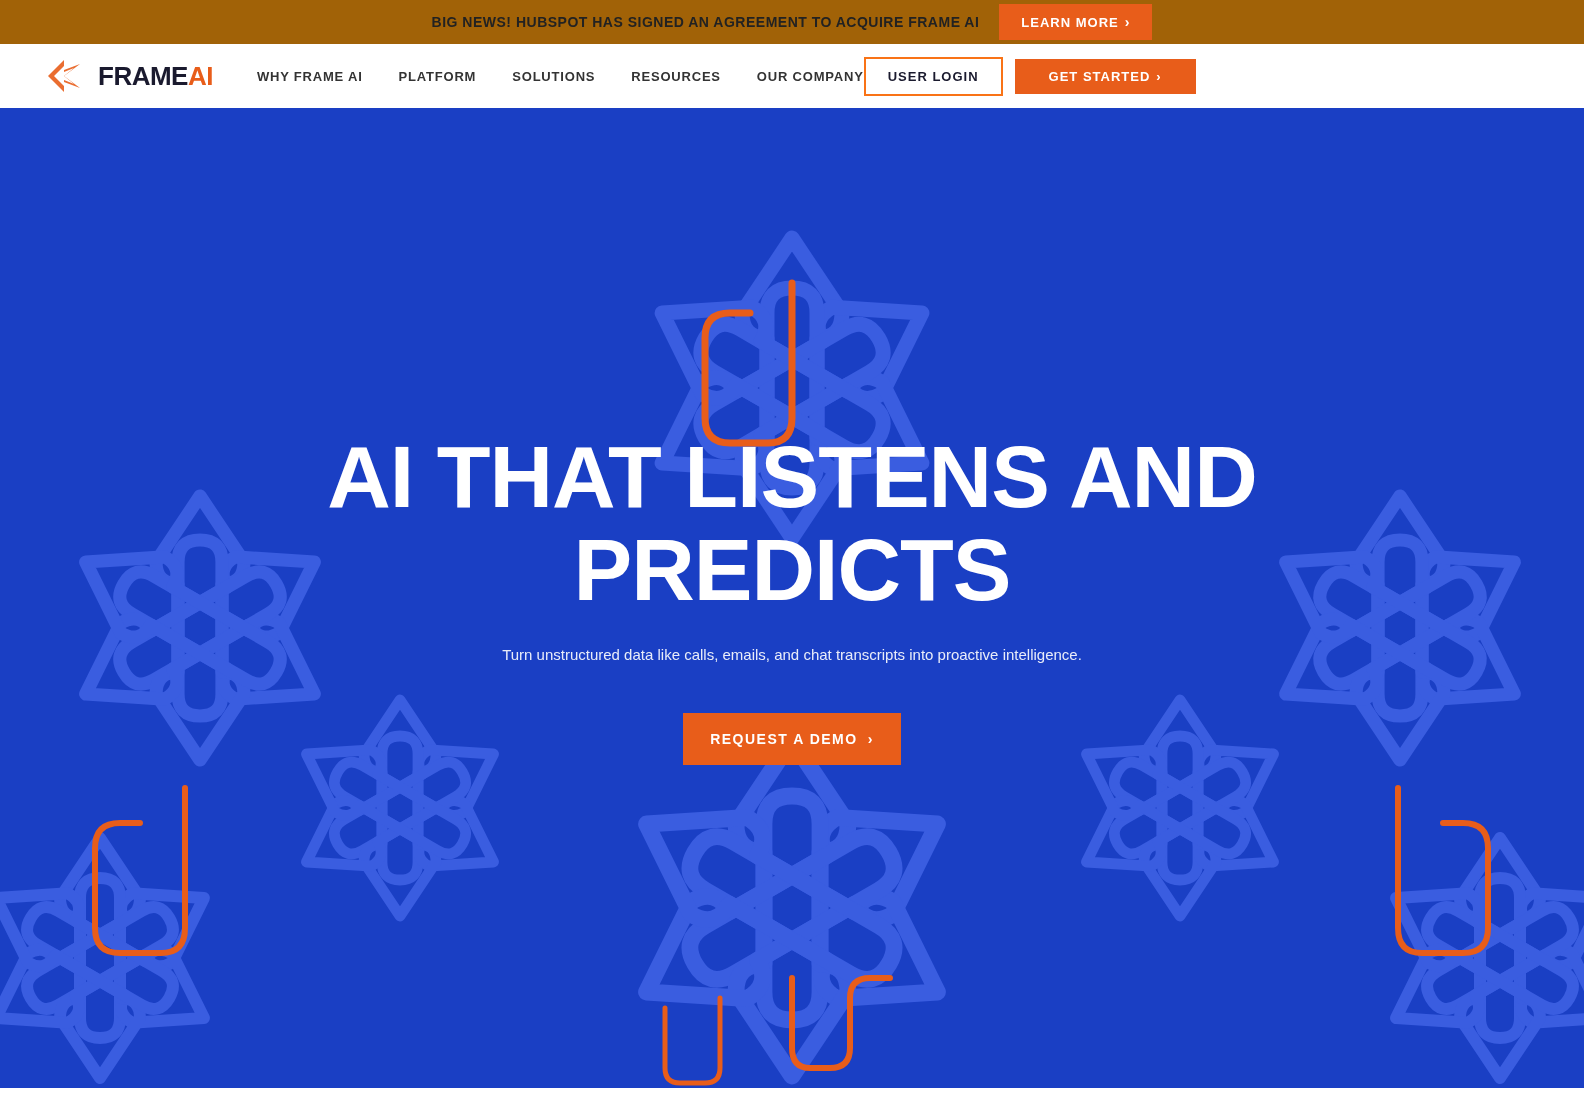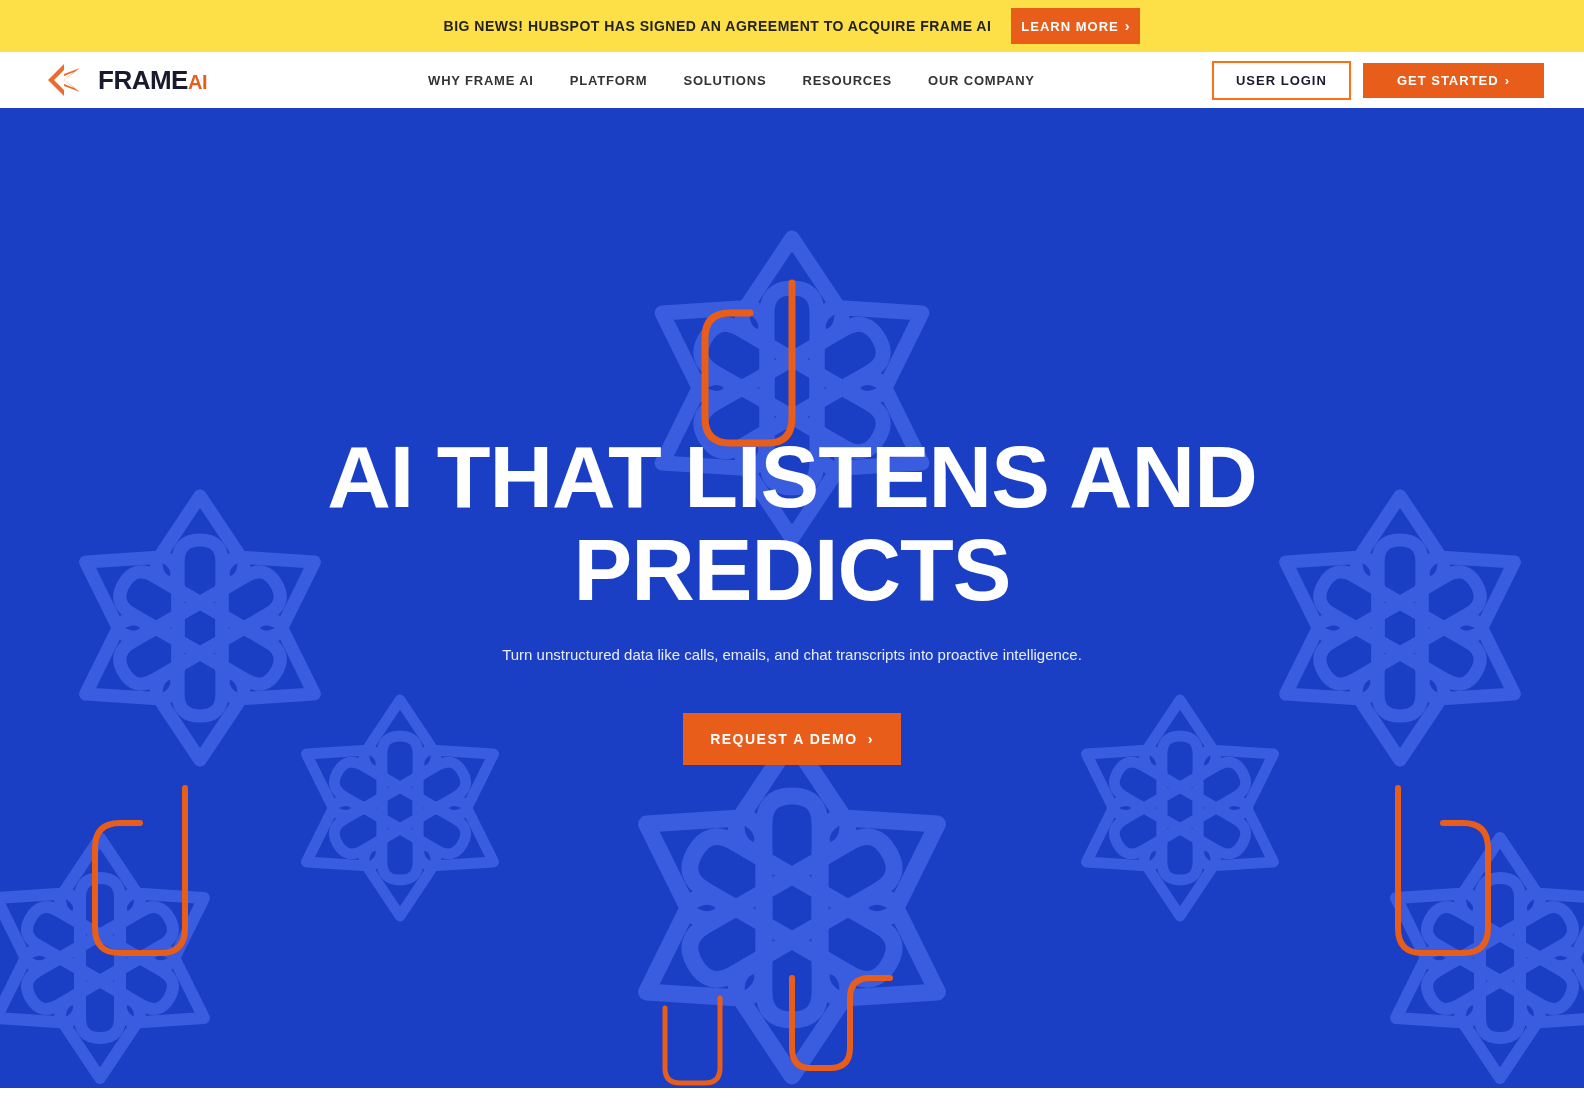--- a/index.html
+++ b/index.html
@@ -6,62 +6,62 @@
 
     body {
       font-family: 'Arial', sans-serif;
       width: 1584px;
       min-height: 1105px;
       overflow-x: hidden;
     }
 
     
     .announcement-bar {
-      background: #fde047;
-      height: 52px;
+      background: #a16207;
+      height: 44px;
       display: flex;
       align-items: center;
       justify-content: center;
       gap: 20px;
     }
 
     .announcement-text {
       font-size: 14px;
       font-weight: 700;
       color: #222;
       letter-spacing: 0.5px;
     }
 
     .learn-more-btn {
       background: #e85d1a;
       color: #fff;
       font-size: 13px;
       font-weight: 700;
       letter-spacing: 1px;
-      padding: 10px 10px;
+      padding: 10px 22px;
       border: none;
       cursor: pointer;
       display: flex;
       align-items: center;
       gap: 6px;
       text-transform: uppercase;
     }
 
     .learn-more-btn .arrow {
       font-size: 14px;
     }
 
     
     .navbar {
       background: #fff;
-      height: 56px;
+      height: 64px;
       display: flex;
       align-items: center;
       padding: 0 40px;
-      justify-content: space-between;
+      justify-content: flex-start;
       position: relative;
       z-index: 10;
     }
 
     .logo-area {
       display: flex;
       align-items: center;
       gap: 10px;
       cursor: pointer;
     }
@@ -78,21 +78,21 @@
     }
 
     .logo-frame {
       font-size: 26px;
       font-weight: 900;
       color: #1a1a2e;
       letter-spacing: -0.5px;
     }
 
     .logo-ai {
-      font-size: 20px;
+      font-size: 26px;
       font-weight: 900;
       color: #e85d1a;
       letter-spacing: -0.5px;
     }
 
     .nav-links {
       display: flex;
       align-items: center;
       gap: 36px;
       list-style: none;

